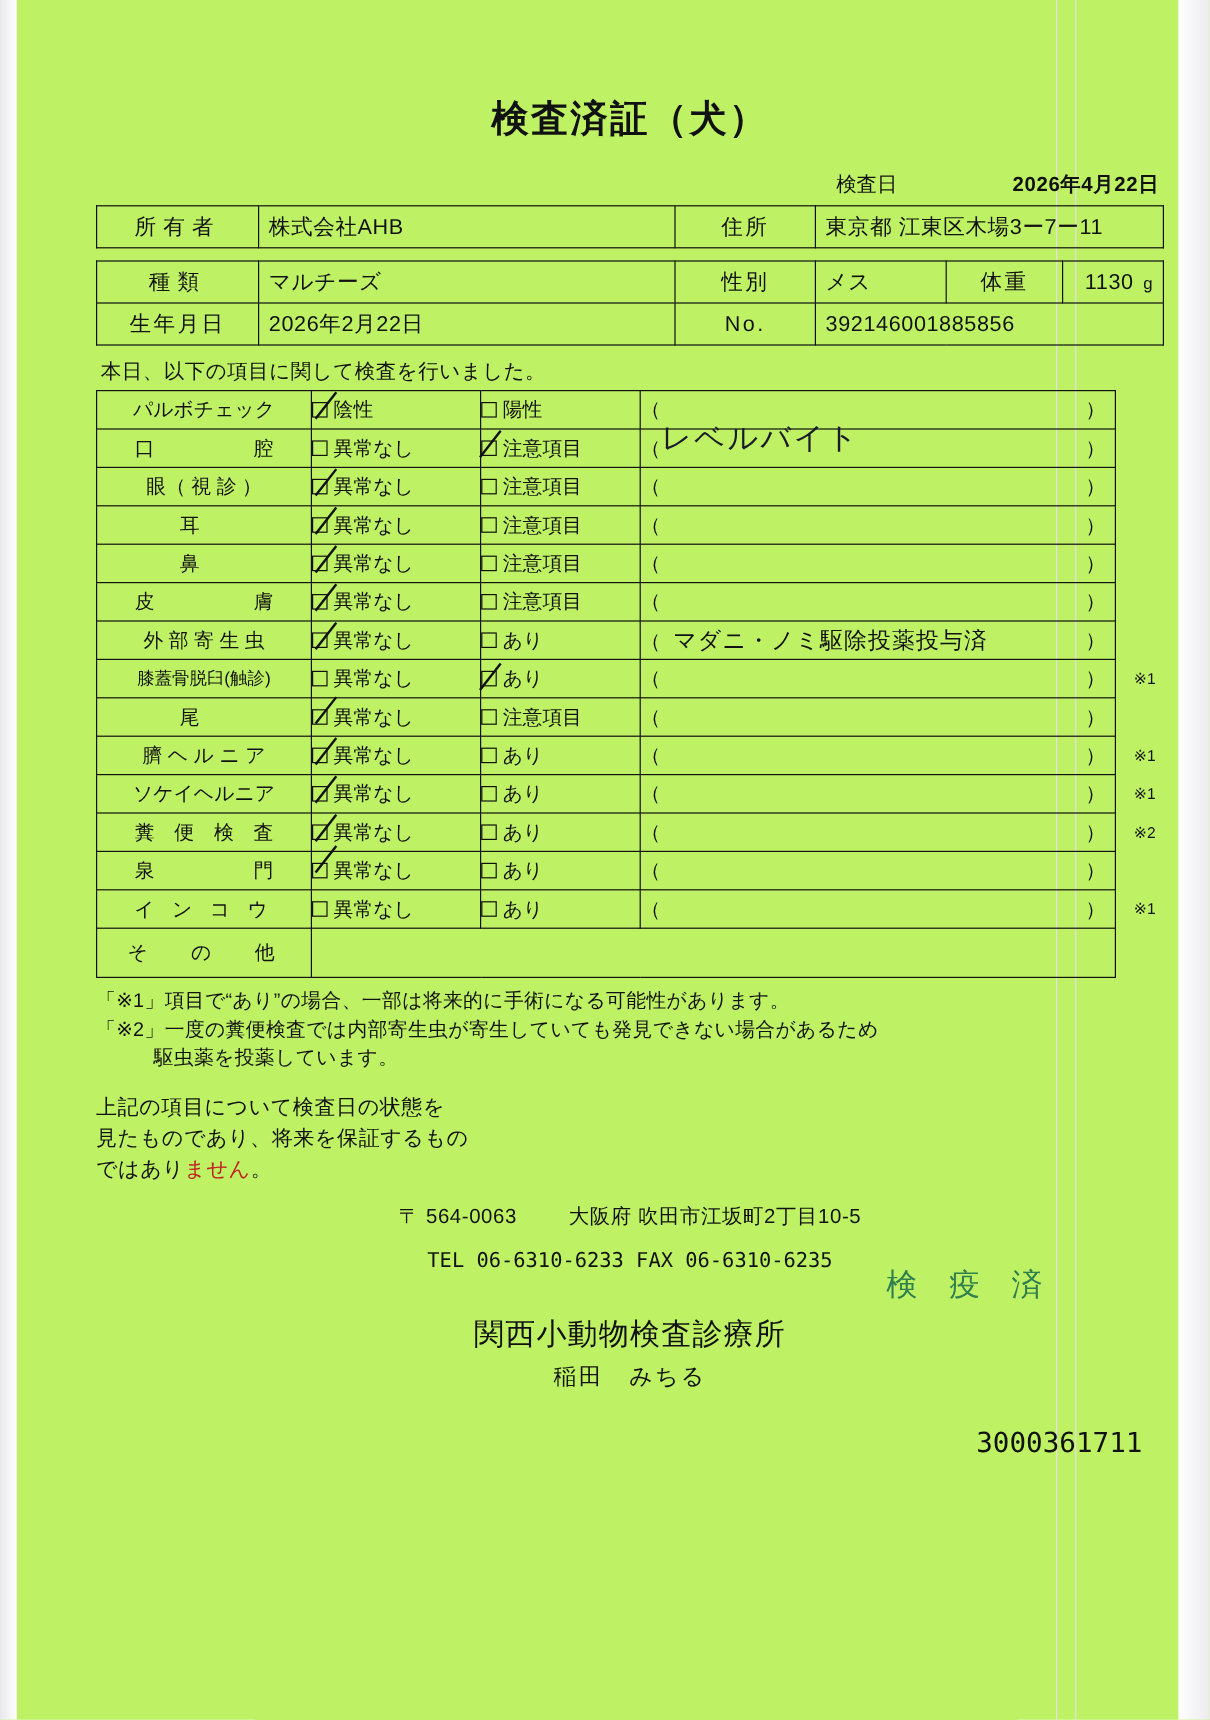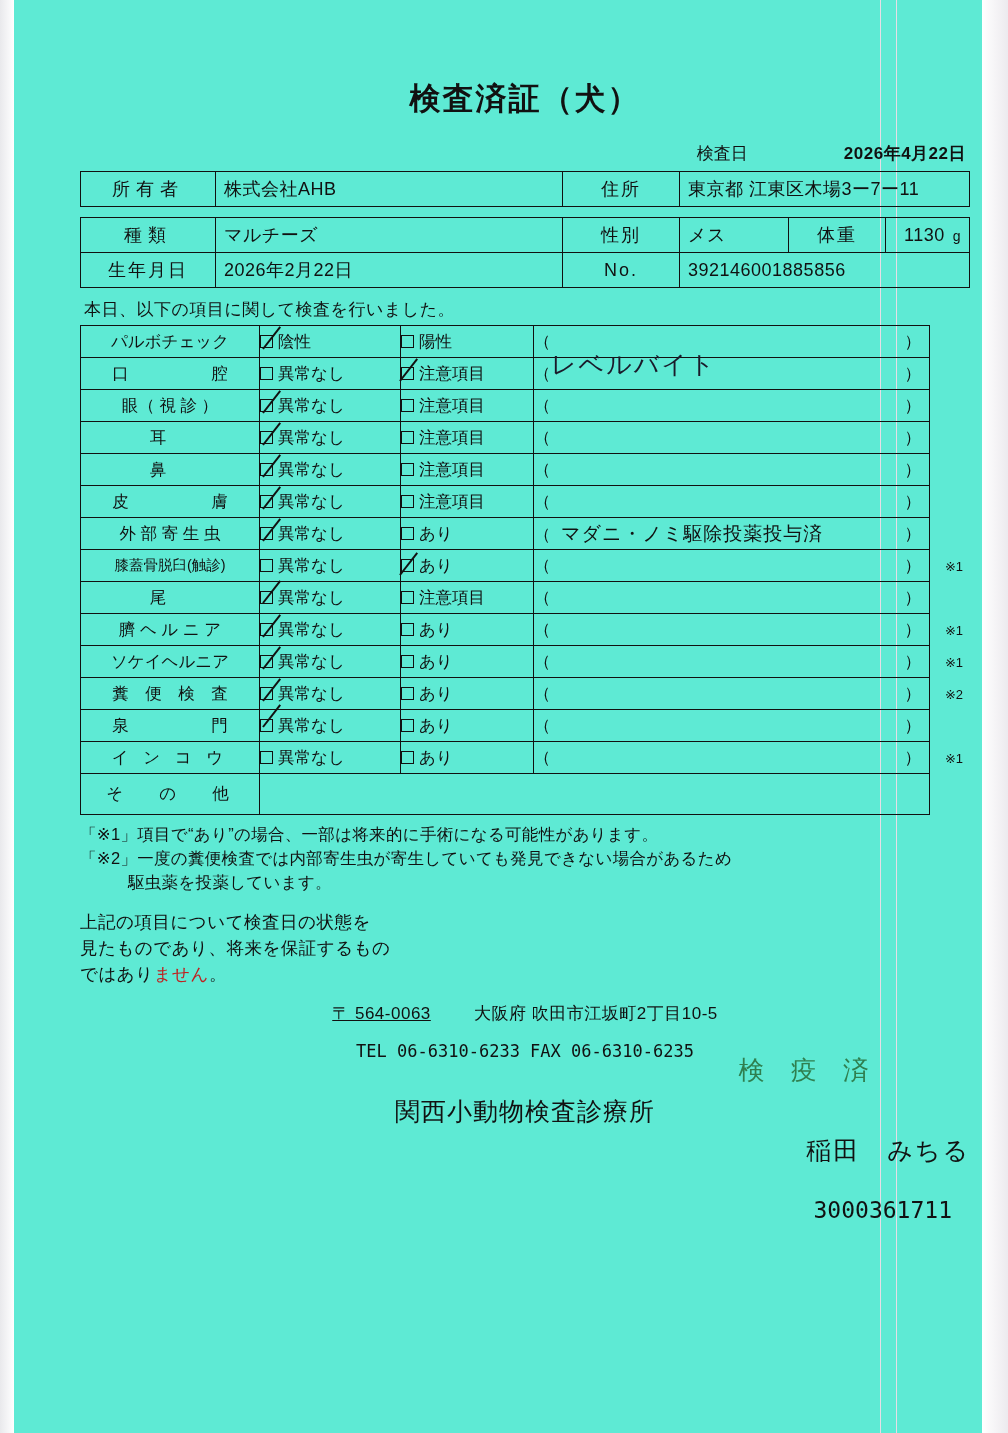--- a/index.html
+++ b/index.html
@@ -6,21 +6,21 @@
   body{
     width:1008px;height:1433px;
     background:#ffffff;
     font-family:"Liberation Sans","DejaVu Sans",sans-serif;
     color:#111;
     position:relative;
     overflow:hidden;
   }
   .page{
     position:absolute;inset:0;
-    background:#5eead4;
+    background:#bef264;
   }
   
   .scan-edge-left{position:absolute;left:0;top:0;width:14px;height:100%;background:linear-gradient(to right,#e9e9ec,#ffffff);}
   .scan-edge-right{position:absolute;right:0;top:0;width:26px;height:100%;background:linear-gradient(to left,#eceaee,#ffffff);}
   .scan-line{position:absolute;top:0;width:1px;height:100%;background:#e6dde6;}
 
   .doc{
     position:absolute;
     left:80px;top:0;width:890px;
   }
@@ -158,23 +158,23 @@
     letter-spacing:0px;
   }
   .clinic{
     text-align:center;
     margin-top:34px;
     font-size:25px;
     letter-spacing:1px;
     font-weight:500;
   }
   .person{
-    text-align:right;
+    text-align:center;
     margin-top:6px;
-    font-size:25px;
+    font-size:19px;
     letter-spacing:2px;
   }
   .serial{
     text-align:right;
     margin-top:30px;
     padding-right:18px;
     font-size:23px;
     font-family:"DejaVu Sans Mono",monospace;
   }
 </style>
@@ -465,21 +465,21 @@
 
     <div class="closing">
       <div>上記の項目について検査日の状態を</div>
       <div>見たものであり、将来を保証するもの</div>
       <div>
         <span>ではあり</span><span class="red">ません</span><span>。</span>
       </div>
     </div>
 
     <div class="addr">
-      <span style="margin-right:38px;text-decoration:underline;">〒 564-0063</span>
+      <span style="margin-right:38px;">〒 564-0063</span>
       <span>大阪府 吹田市江坂町2丁目10-5</span>
     </div>
     <div class="tel">TEL 06-6310-6233  FAX 06-6310-6235</div>
     <div class="clinic">関西小動物検査診療所</div>
     <div class="person">稲田　みちる</div>
     <div class="serial">3000361711</div>
   </div>
 
   <div class="stamp">検 疫 済</div>
 </div>

